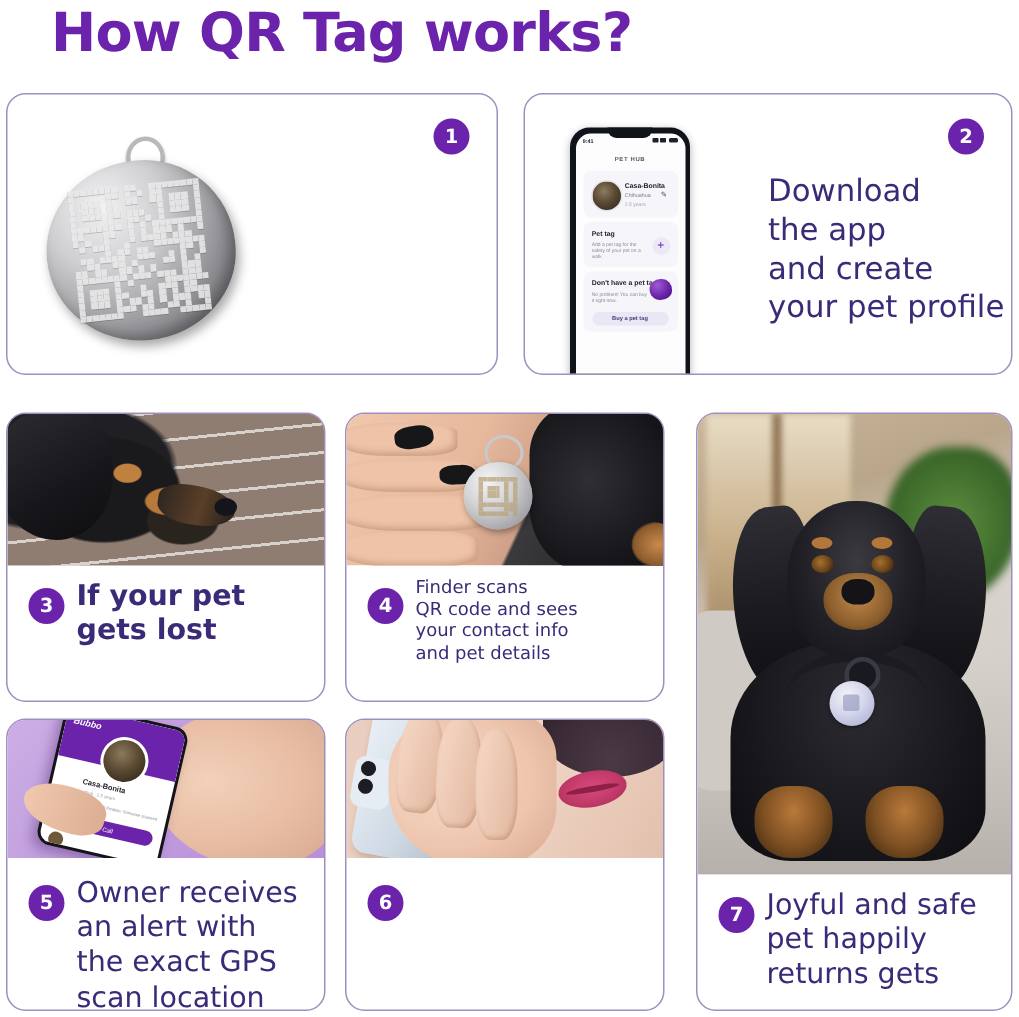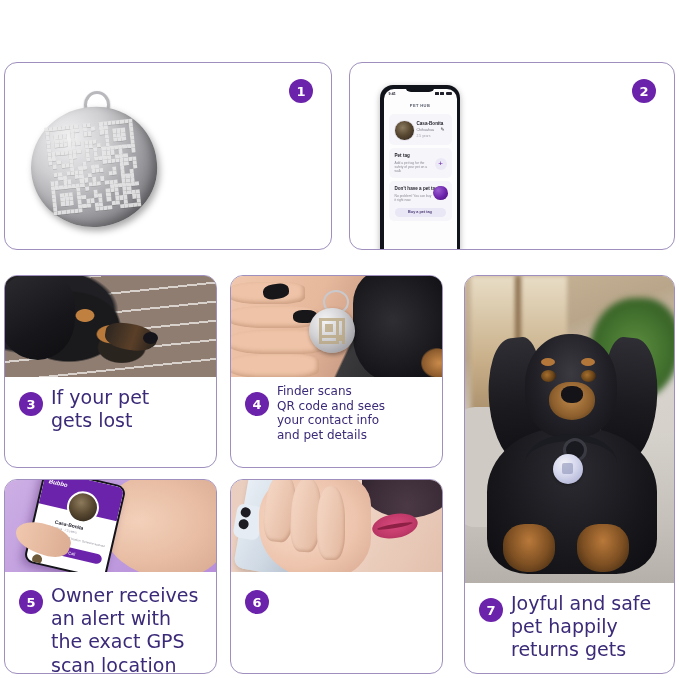--- a/index.html
+++ b/index.html
@@ -130,21 +130,21 @@
     display:flex;align-items:center;justify-content:center;font-weight:bold;
   }
 
   
   .photo{position:absolute;left:0;right:0;top:0;overflow:hidden;}
 
   
   #card3{left:4px;top:275px;width:213px;height:193px;}
   #card3 .photo{height:101px;}
   #card3 .badge{left:14px;top:116px;}
-  #card3 .ctext{left:46px;top:110px;}
+  #card3 .ctext{left:46px;top:110px;font-weight:bold;}
 
   .deck{
     position:absolute;inset:0;
     background:
       repeating-linear-gradient(-6deg,#8f7d72 0px,#8f7d72 17px,#d9d2cc 17px,#d9d2cc 19px),
       linear-gradient(#9b8a7e,#7d6d61);
   }
   .dog3{
     position:absolute;left:-8px;top:-10px;width:160px;height:110px;
     background:
@@ -370,20 +370,21 @@
     border-radius:42% 42% 46% 46%;
   }
   .d7paw.l{left:22px;}
   .d7paw.r{left:96px;}
 </style>
 </head>
 <body>
 
 <div class="page">
 
+  <div class="title">How QR Tag works?</div>
 
   <div class="card" id="card1">
     <div class="tagwrap">
       <div class="tag-ring"></div>
       <div class="tag-disc"></div>
       <div class="qr" id="qr1">
           <i class="on"></i>
           <i class="on"></i>
           <i class="on"></i>
           <i class="on"></i>
@@ -859,20 +860,24 @@
 
         <div class="ph-card pc3">
           <div class="ph-h">Don't have a pet tag?</div>
           <div class="ph-s">No problem! You can buy it right now.</div>
           <div class="blob"></div>
           <div class="ph-btn">Buy a pet tag</div>
         </div>
       </div>
     </div>
     <div class="badge">2</div>
+    <div class="ctext big">Download
+the app
+and create
+your pet profile</div>
   </div>
 
   <div class="card" id="card3">
     <div class="photo">
       <div class="deck"></div>
       <div class="dog3">
         <div class="ear"></div>
         <div class="muzzle"></div>
         <div class="nose"></div>
       </div>

